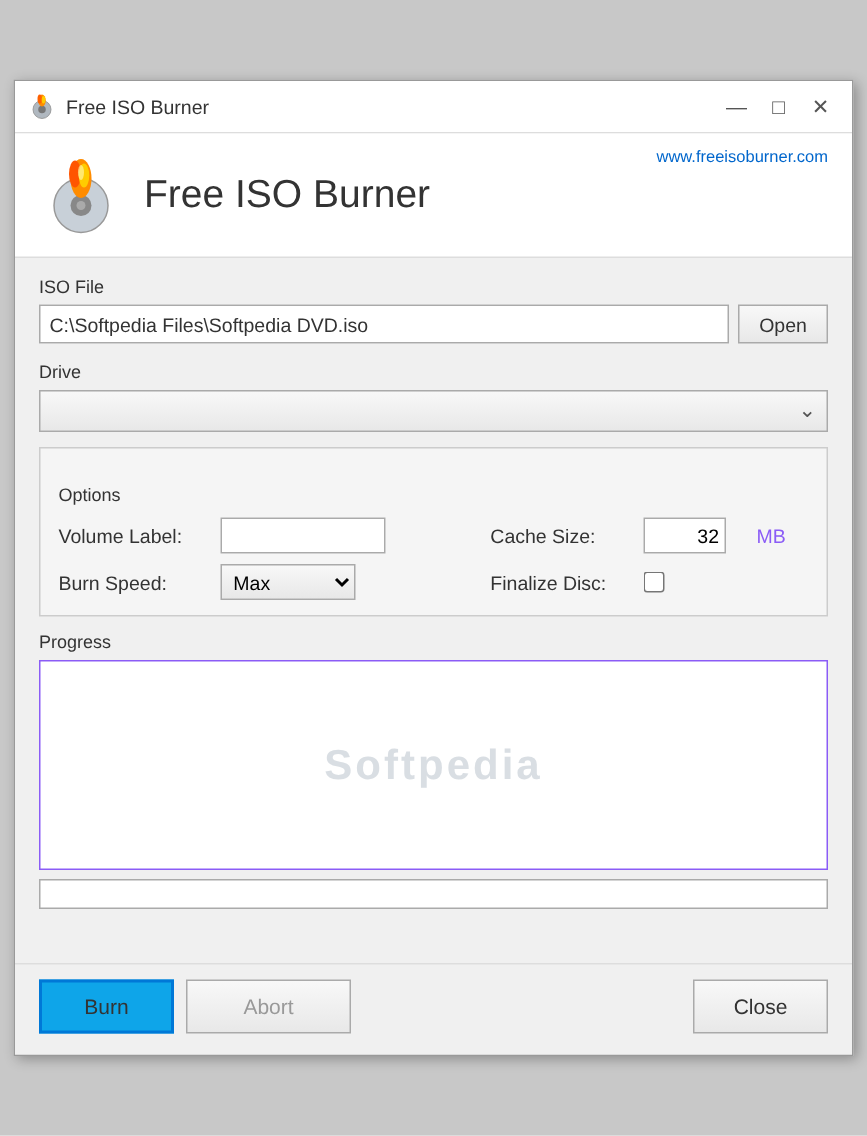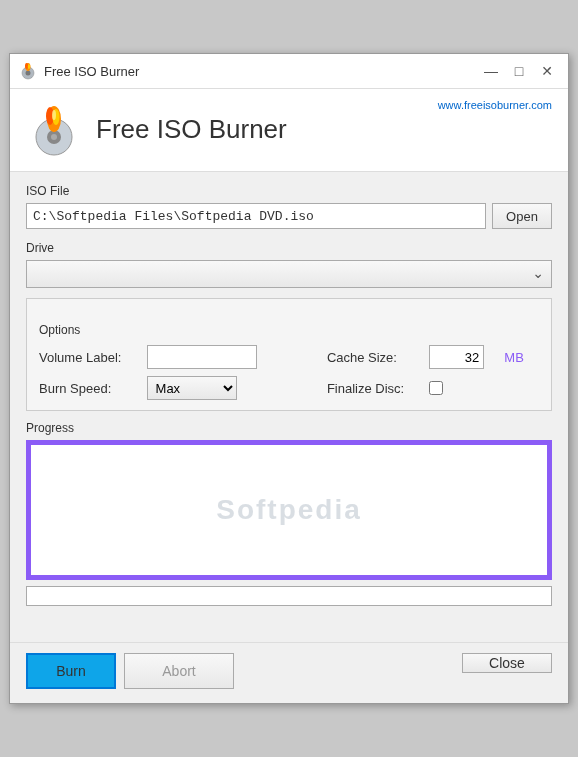--- a/index.html
+++ b/index.html
@@ -88,21 +88,20 @@
     }
 
     .iso-file-input {
       flex: 1;
       height: 26px;
       border: 1px solid #aaa;
       background: white;
       padding: 0 6px;
       font-size: 13px;
       color: #333;
-      font-family: Liberation Mono, monospace;
     }
 
     .open-button {
       width: 60px;
       height: 26px;
       border: 1px solid #aaa;
       background: linear-gradient(to bottom, #f8f8f8, #e8e8e8);
       cursor: pointer;
       font-size: 13px;
       color: #333;
@@ -180,21 +179,21 @@
       cursor: pointer;
     }
 
     .progress-section {
       margin-bottom: 24px;
     }
 
     .progress-area {
       width: 100%;
       height: 140px;
-      border: 5px solid #8b5cf6;
+      border: 1px solid #8b5cf6;
       background: white;
       margin-bottom: 6px;
       position: relative;
       overflow: hidden;
     }
 
     .softpedia-watermark {
       position: absolute;
       top: 50%;
       left: 50%;
@@ -267,21 +266,21 @@
       height: 36px;
       border: 1px solid #aaa;
       background: linear-gradient(to bottom, #f8f8f8, #e8e8e8);
       cursor: pointer;
       font-size: 14px;
       color: #999;
     }
 
     .close-button {
       width: 90px;
-      height: 20px;
+      height: 36px;
       border: 1px solid #aaa;
       background: linear-gradient(to bottom, #f8f8f8, #e8e8e8);
       cursor: pointer;
       font-size: 14px;
       color: #333;
     }
 
     .section-group {
       border: 1px solid #ccc;
       background: #f5f5f5;

